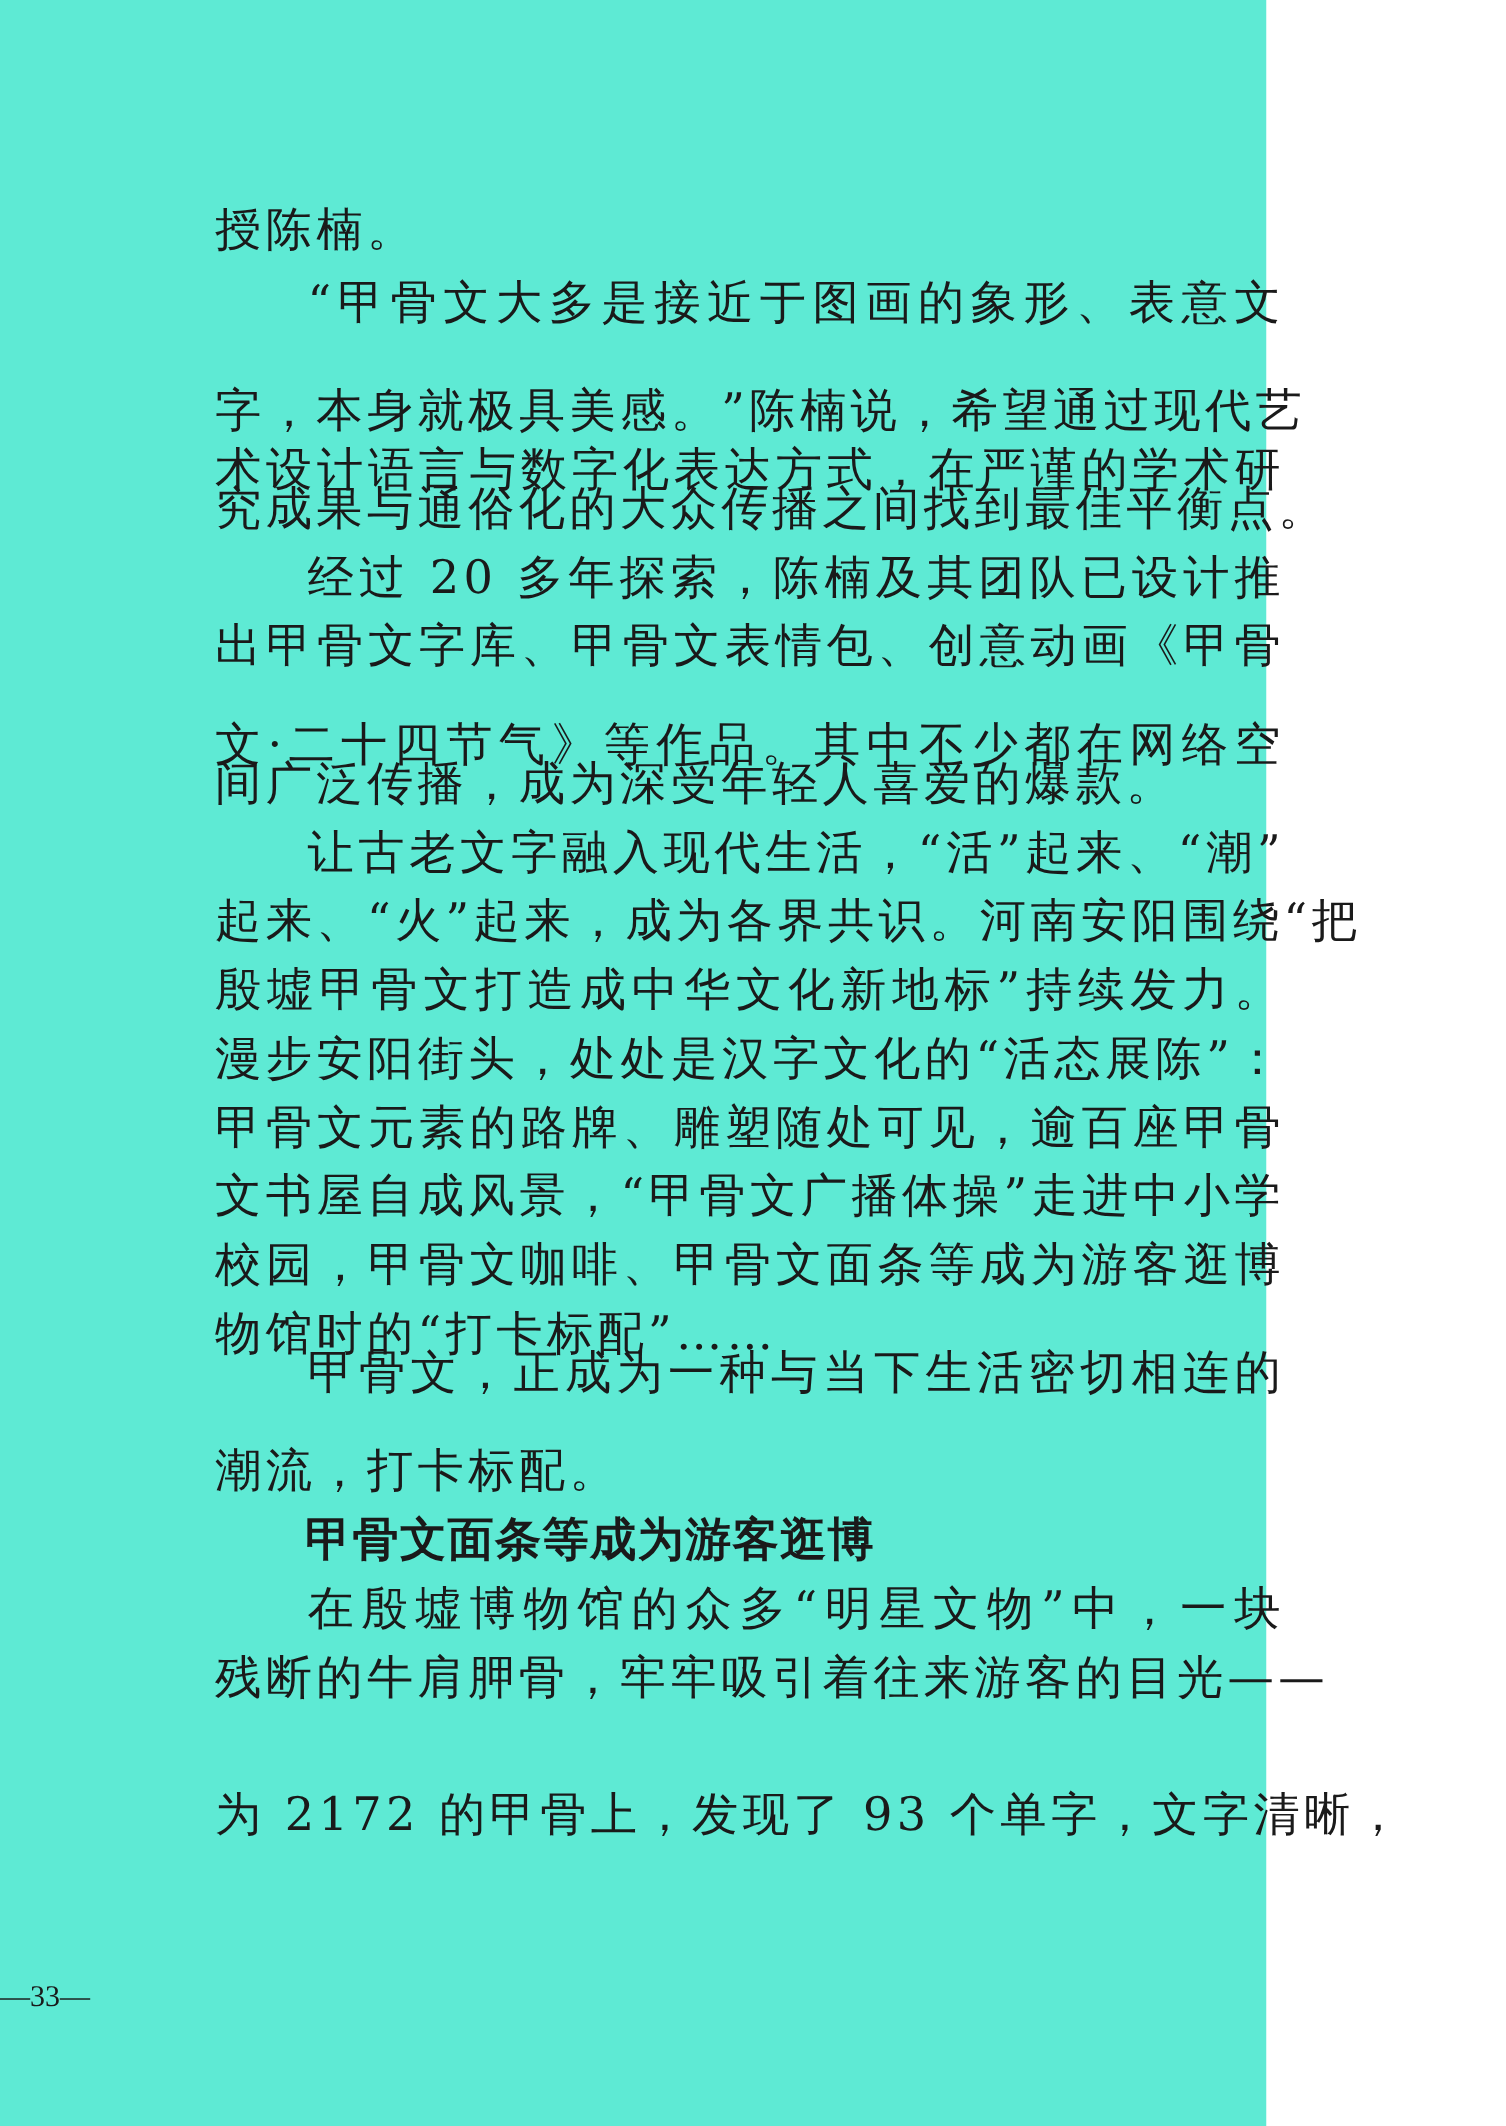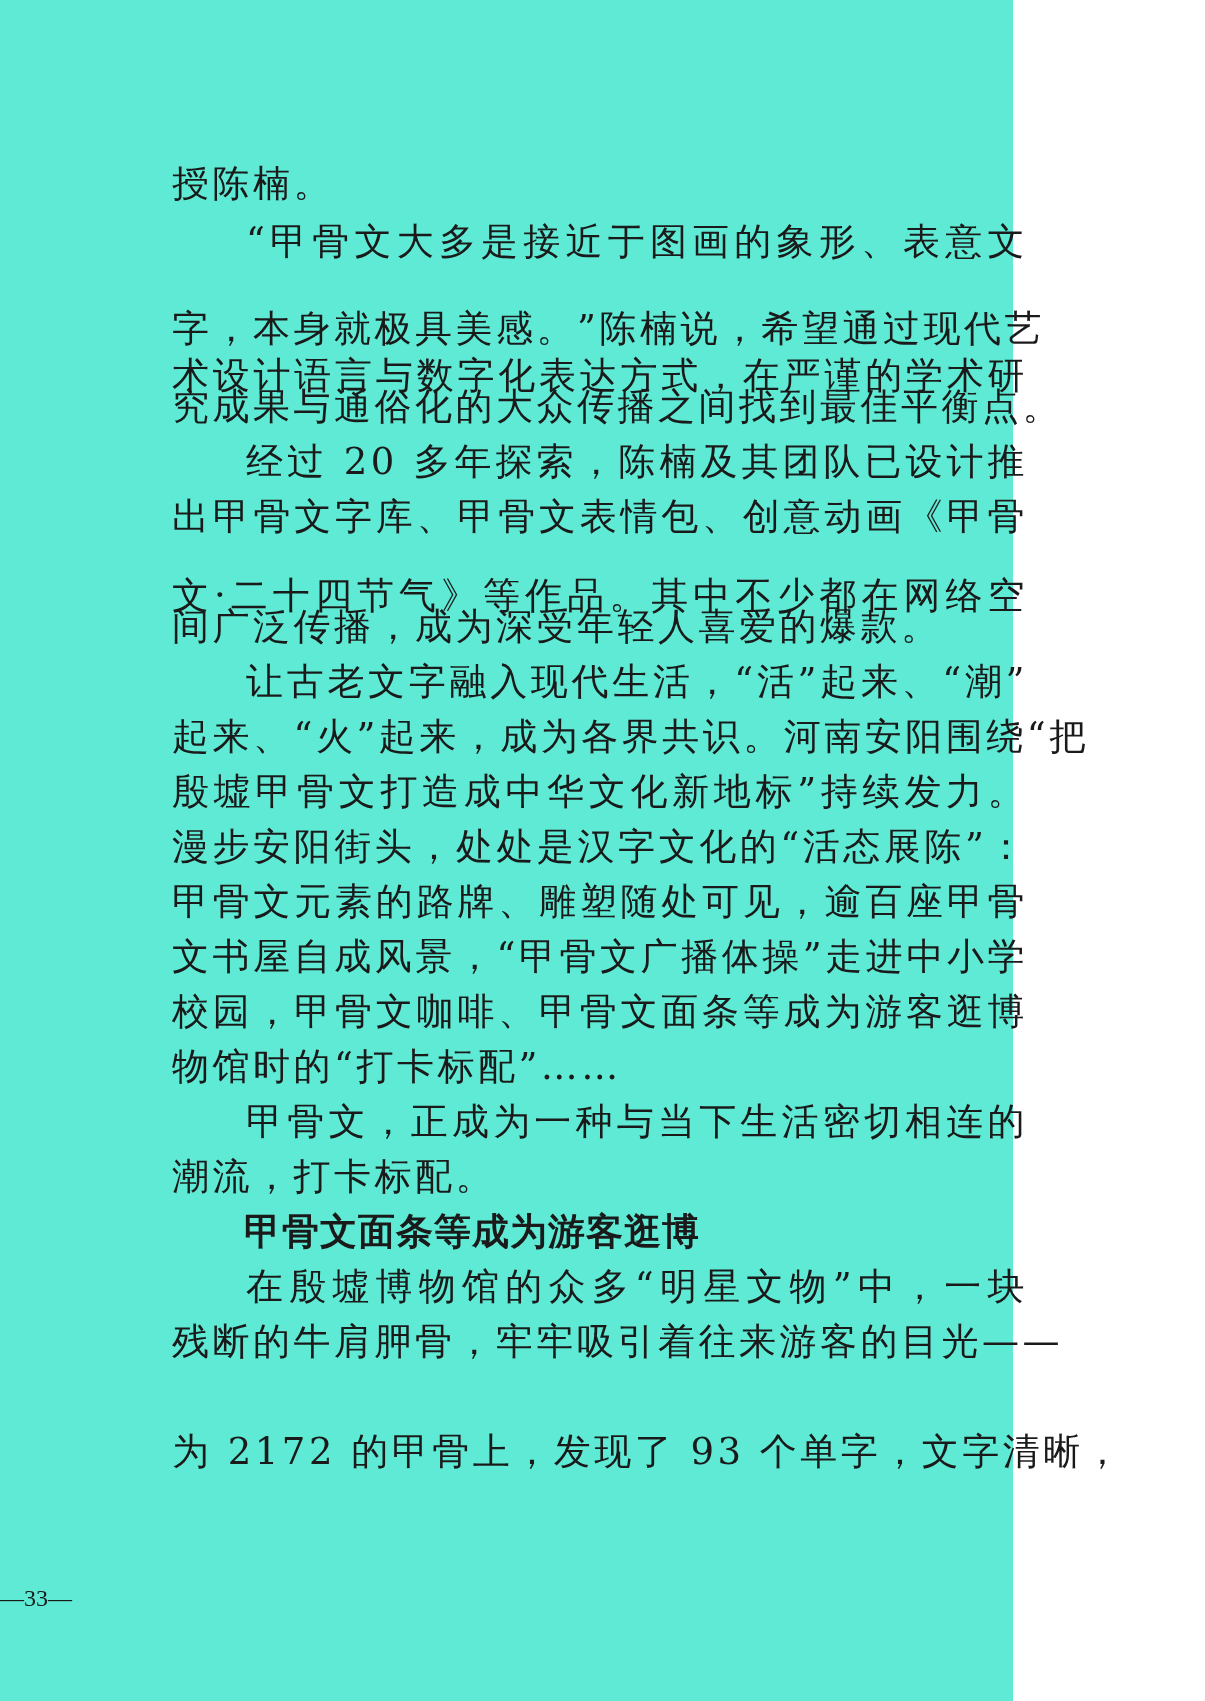--- a/index.html
+++ b/index.html
@@ -81,21 +81,21 @@
 
   <div class="line indent" style="top:660px;">让古老文字融入现代生活，“活”起来、“潮”</div>
   <div class="line" style="top:715px;">起来、“火”起来，成为各界共识。河南安阳围绕“把</div>
   <div class="line" style="top:825px;">漫步安阳街头，处处是汉字文化的“活态展陈”：</div>
   <div class="line" style="top:770px;">殷墟甲骨文打造成中华文化新地标”持续发力。</div>
   <div class="line" style="top:880px;">甲骨文元素的路牌、雕塑随处可见，逾百座甲骨</div>
   <div class="line" style="top:935px;">文书屋自成风景，“甲骨文广播体操”走进中小学</div>
   <div class="line" style="top:990px;">校园，甲骨文咖啡、甲骨文面条等成为游客逛博</div>
   <div class="line last" style="top:1045px;">物馆时的“打卡标配”……</div>
 
-  <div class="line indent" style="top:1100px;">甲骨文，正成为一种与当下生活密切相连的</div>
+  <div class="line indent" style="top:1076px;">甲骨文，正成为一种与当下生活密切相连的</div>
   <div class="line last" style="top:1155px;">潮流，打卡标配。</div>
 
   <div class="line heading" style="top:1210px;">甲骨文面条等成为游客逛博</div>
 
   <div class="line indent" style="top:1265px;">在殷墟博物馆的众多“明星文物”中，一块</div>
   <div class="line" style="top:1320px;">残断的牛肩胛骨，牢牢吸引着往来游客的目光——</div>
   <div class="line" style="top:1430px;">为 2172 的甲骨上，发现了 93 个单字，文字清晰，</div>
 
   <div class="page-number">—33—</div>
 </div>

